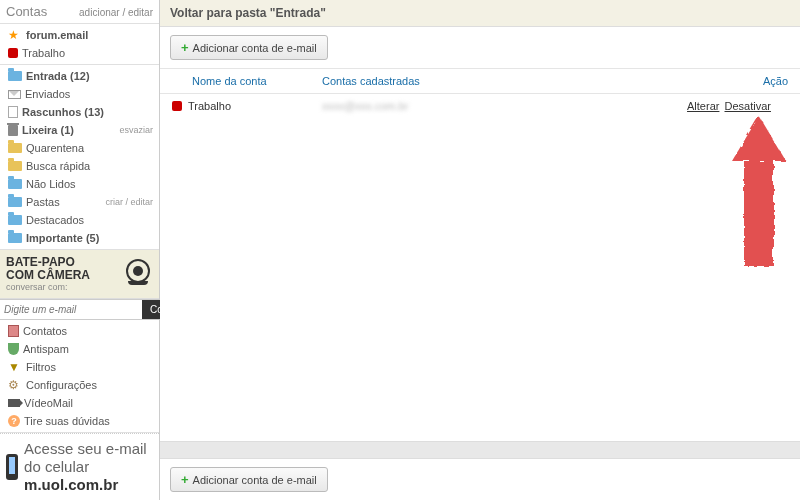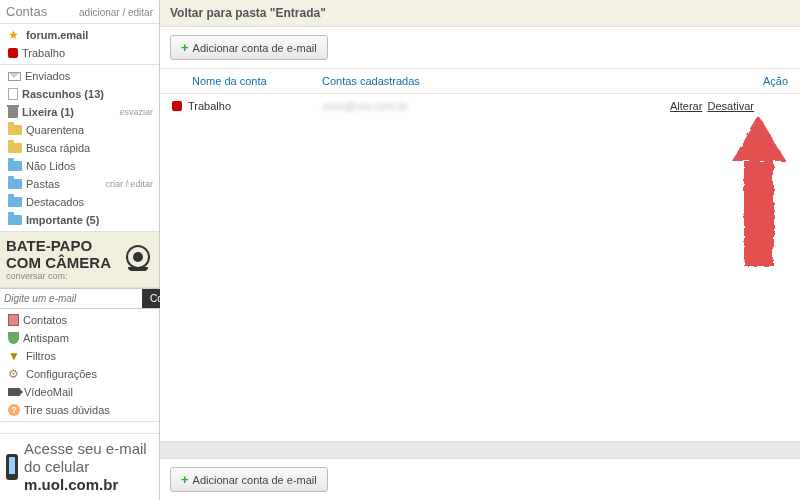--- a/index.html
+++ b/index.html
@@ -40,21 +40,21 @@
 .ic-gear { color: #a85; font-size: 12px; line-height: 12px; }
 .ic-cam { width: 12px; height: 8px; background: #555; position: relative; }
 .ic-cam::before { content: ''; position: absolute; right: -3px; top: 1px; border-left: 3px solid #555; border-top: 3px solid transparent; border-bottom: 3px solid transparent; }
 .ic-q { width: 12px; height: 12px; background: #fa6; border-radius: 50%; color: #fff; font-size: 9px; text-align: center; line-height: 12px; font-weight: bold; }
 .ic-phone { width: 18px; height: 26px; background: #333; border-radius: 3px; position: relative; }
 .ic-phone::after { content: ''; position: absolute; top: 3px; left: 3px; right: 3px; bottom: 6px; background: #9cf; }
 
 
 .chat-promo { background: #f0eedc; padding: 6px; display: flex; align-items: center; gap: 6px; border-bottom: 1px solid #ddd; }
 .chat-promo-text { flex: 1; }
-.chat-promo-title { font-weight: bold; font-size: 15px; color: #333; line-height: 1.1; }
+.chat-promo-title { font-weight: bold; font-size: 12px; color: #333; line-height: 1.1; }
 .chat-promo-sub { font-size: 9px; color: #888; }
 .webcam { width: 30px; height: 30px; position: relative; }
 .webcam-ball { width: 24px; height: 24px; border: 2px solid #333; border-radius: 50%; position: relative; margin: 0 auto; }
 .webcam-eye { width: 10px; height: 10px; background: #333; border-radius: 50%; position: absolute; top: 5px; left: 5px; }
 .webcam-base { width: 20px; height: 4px; background: #333; border-radius: 0 0 4px 4px; margin: -2px auto 0; }
 
 .chat-form { display: flex; border-top: 1px solid #ccc; border-bottom: 1px solid #ccc; }
 .chat-input { flex: 1; border: none; padding: 4px; font-size: 10px; font-style: italic; color: #666; outline: none; }
 .chat-btn { background: #333; color: #fff; border: none; padding: 4px 8px; font-size: 10px; cursor: pointer; }
 
@@ -71,21 +71,21 @@
 .add-btn .plus { color: #3a3; font-weight: bold; font-size: 13px; }
 
 .tbl-head { display: flex; padding: 6px 12px; color: #1a6ea8; font-size: 11px; border-bottom: 1px solid #e5e5e5; }
 .tbl-head .c1 { width: 150px; padding-left: 20px; }
 .tbl-head .c2 { flex: 1; }
 .tbl-head .c3 { width: 120px; text-align: right; }
 
 .tbl-row { display: flex; padding: 6px 12px; align-items: center; }
 .tbl-row .c1 { width: 150px; display: flex; align-items: center; gap: 6px; }
 .tbl-row .c2 { flex: 1; color: #bbb; filter: blur(2px); }
-.tbl-row .c3 { width: 120px; text-align: left; }
+.tbl-row .c3 { width: 120px; text-align: center; }
 .tbl-row .c3 a { color: #333; text-decoration: underline; margin-left: 2px; cursor: pointer; }
 
 .main-spacer { flex: 1; }
 .grey-bar { height: 18px; background: #e8e8e8; border-top: 1px solid #ddd; border-bottom: 1px solid #ddd; }
 .add-bar-bottom { padding: 8px 10px; }
 
 
 .arrow-anno { position: absolute; right: 15px; top: 115px; width: 55px; height: 150px; opacity: 0.85; pointer-events: none; }
 .arrow-head { width: 0; height: 0; border-left: 27px solid transparent; border-right: 27px solid transparent; border-bottom: 45px solid #d33; margin: 0 auto; filter: url(#rough); }
 .arrow-shaft { width: 30px; height: 105px; background: #d33; margin: 0 auto; filter: url(#rough); }
@@ -110,20 +110,24 @@
         <span class="ic ic-star">★</span>
         <span class="label bold">forum.email</span>
       </div>
       <div class="sb-item">
         <span class="ic-red"></span>
         <span class="label">Trabalho</span>
       </div>
     </div>
 
     <div class="sb-section">
+      <div class="sb-item">
+        <span class="ic ic-folder"></span>
+        <span class="label bold">Entrada (12)</span>
+      </div>
       <div class="sb-item">
         <span class="ic ic-envelope"></span>
         <span class="label">Enviados</span>
       </div>
       <div class="sb-item">
         <span class="ic ic-doc"></span>
         <span class="label bold">Rascunhos (13)</span>
       </div>
       <div class="sb-item">
         <span class="ic ic-trash"></span>

